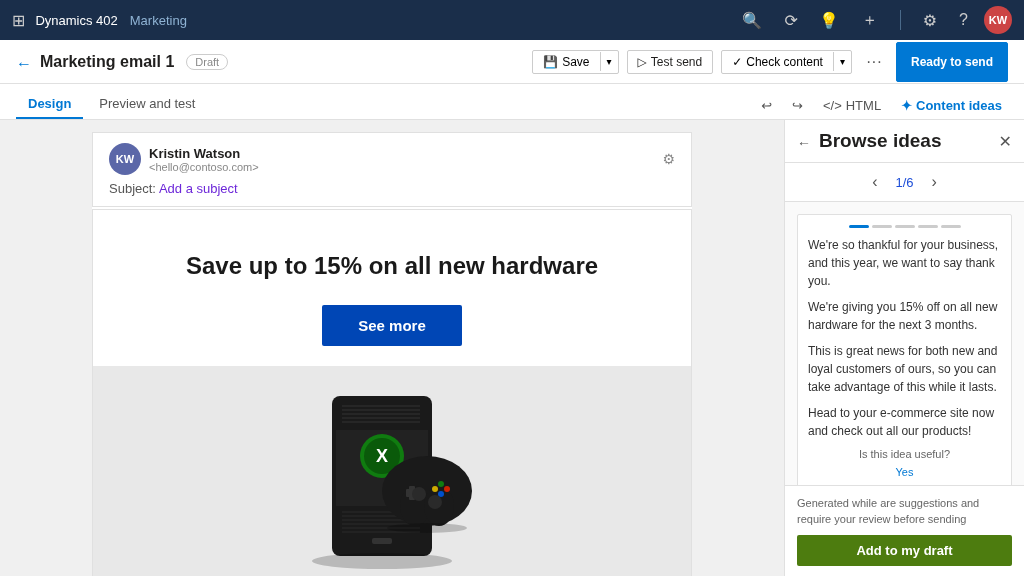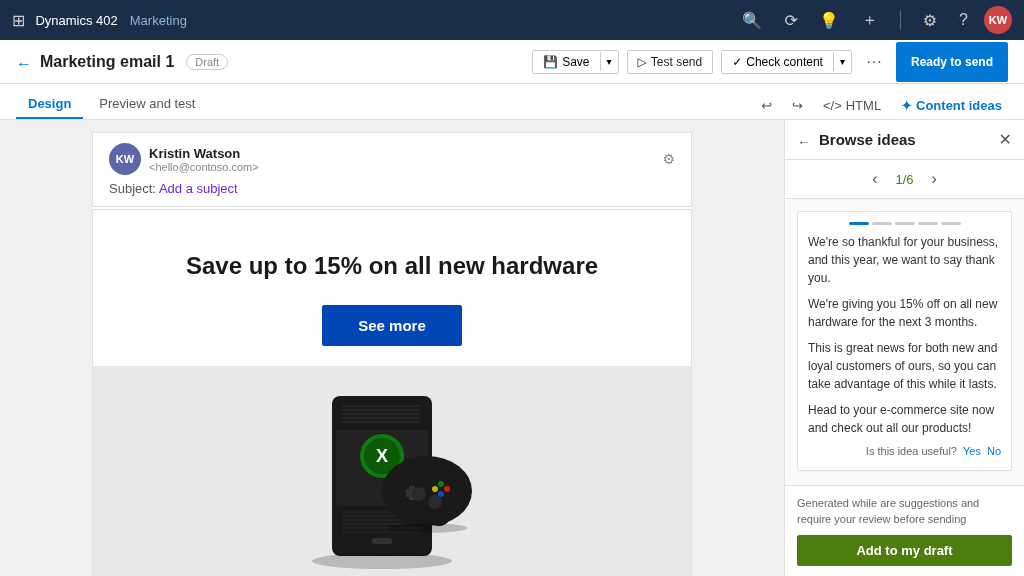--- a/index.html
+++ b/index.html
@@ -155,33 +155,33 @@
       flex-shrink: 0;
     }
     .panel-header {
       display: flex;
       align-items: center;
       padding: 10px 12px;
       border-bottom: 1px solid #e0e0e0;
       gap: 8px;
     }
     .panel-back-btn { background: none; border: none; cursor: pointer; color: #555; font-size: 14px; }
-    .panel-title { flex: 1; font-size: 15px; font-weight: 600; color: #201f1e; }
+    .panel-title { flex: 1; font-size: 19px; font-weight: 600; color: #201f1e; }
     .panel-close-btn { background: none; border: none; cursor: pointer; color: #555; font-size: 16px; }
 
     .panel-nav {
       display: flex;
       align-items: center;
       justify-content: center;
       padding: 8px 12px;
       gap: 12px;
       border-bottom: 1px solid #e0e0e0;
     }
     .nav-arrow { background: none; border: none; cursor: pointer; color: #555; font-size: 16px; padding: 2px 6px; }
-    .nav-page { font-size: 13px; color: #4d7c0f; }
+    .nav-page { font-size: 13px; color: #1d4ed8; }
 
     .panel-content {
       flex: 1;
       overflow-y: auto;
       padding: 12px;
       background: #fafafa;
     }
     .idea-card {
       background: #fff;
       border: 1px solid #e0e0e0;
@@ -204,20 +204,21 @@
     .idea-dot.active { background: #0078d4; }
     .idea-text { font-size: 12px; color: #333; line-height: 1.5; margin-bottom: 8px; }
     .idea-feedback {
       display: flex;
       align-items: center;
       gap: 6px;
       margin-top: 8px;
       font-size: 11px;
       color: #666;
       justify-content: flex-end;
+      flex-direction: column;
     }
     .feedback-link { color: #0078d4; cursor: pointer; text-decoration: none; font-size: 11px; }
 
     .panel-footer {
       padding: 10px 12px;
       border-top: 1px solid #e0e0e0;
       background: #fff;
     }
     .panel-note { font-size: 11px; color: #666; margin-bottom: 8px; line-height: 1.4; }
     .add-draft-btn {

